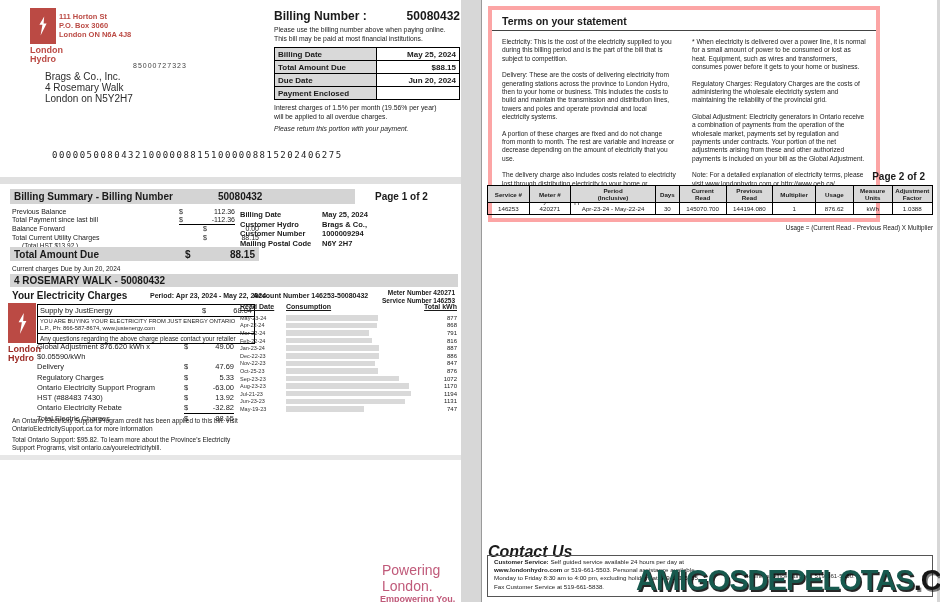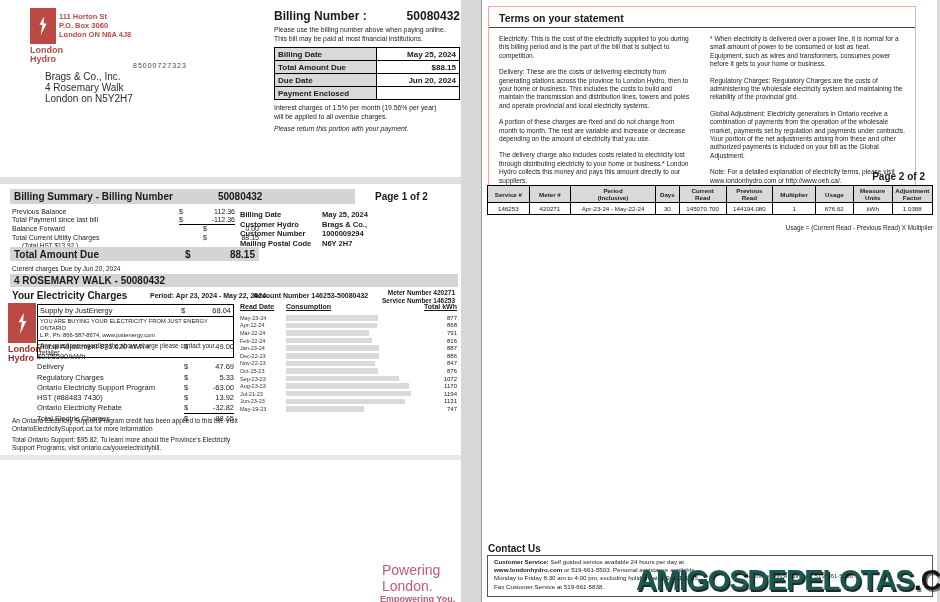--- a/index.html
+++ b/index.html
@@ -43,21 +43,21 @@
   .inforow .lbl{width:82px;}
   .totalbar{background:#d4d4d4;display:flex;align-items:center;font-weight:bold;font-size:10px;padding:0 4px;box-sizing:border-box;}
   .totalbar .lbl{flex:1;}
   .totalbar .cur{width:30px;}
   .totalbar .amt{width:40px;text-align:right;}
   .duenote{font-size:6.5px;}
   
   .chgtitle{font-weight:bold;font-size:10px;}
   .chgsub{font-weight:bold;font-size:7px;}
   .meterblock{font-size:6.5px;font-weight:bold;text-align:right;line-height:8px;}
-  .supplybox{border:1px solid #000;width:197px;box-sizing:border-box;}
+  .supplybox{border:1px solid #000;width:218px;box-sizing:border-box;}
   .supplyrow{display:flex;font-size:7.5px;padding:1px 2px;}
   .supplyrow .lbl{flex:1;}
   .supplyrow .cur{width:12px;}
   .supplyrow .amt{width:38px;text-align:right;}
   .retailnotice{border-top:1px solid #000;border-bottom:1px solid #000;font-size:5.8px;line-height:7px;padding:1px 2px;color:#222;}
   .retailnote{font-size:6.3px;padding:1px 2px;}
   .chgrow{display:flex;width:197px;font-size:7.5px;line-height:10.2px;}
   .chgrow .lbl{flex:1;}
   .chgrow .cur{width:12px;}
   .chgrow .amt{width:38px;text-align:right;}
@@ -69,30 +69,30 @@
   .charthead .c2{flex:1;}
   .charthead .c3{width:40px;text-align:right;}
   .crow{display:flex;align-items:center;height:7.6px;}
   .crow .cdate{width:46px;font-size:5.5px;color:#333;}
   .crow .cbar{height:5.5px;background:#d9d9d9;}
   .crow .cval{margin-left:auto;width:36px;font-size:6px;text-align:right;}
   
   .foot1{color:#c05a7a;font-size:14px;margin-left:24px;}
   .foot2{color:#c05a7a;font-size:9px;font-weight:bold;margin-left:22px;}
   
-  .termsbox{border:1px solid #fca5a5;width:428px;box-sizing:border-box;}
+  .termsbox{border:4px solid #fca5a5;width:392px;box-sizing:border-box;}
   .termstitle{font-weight:bold;font-size:10.5px;padding:5px 10px 3px;border-bottom:1px solid #444;}
   .termscols{display:flex;gap:16px;padding:7px 10px 5px;}
   .termscol{flex:1;}
   .termscol p{font-size:6.6px;line-height:8.4px;margin:0 0 8px;color:#222;}
   table.mtbl{border-collapse:collapse;width:446px;}
   table.mtbl th{border:1px solid #000;background:#d9d9d9;font-size:6.2px;font-weight:bold;padding:1px 1px;white-space:pre-line;line-height:7px;}
   table.mtbl td{border:1px solid #000;font-size:6.2px;text-align:center;padding:2px 1px;}
   .formula{font-size:6.3px;text-align:right;margin-top:2px;width:446px;}
-  .contacttitle{font-weight:bold;font-size:10px;}
+  .contacttitle{font-weight:bold;font-size:16px;font-style:italic;}
   .contactbox{border:1px solid #555;width:446px;height:42px;box-sizing:border-box;padding:2px 6px;display:flex;}
   .contactleft{width:58%;font-size:6.2px;line-height:8.2px;}
   .contactright{flex:1;font-size:6.2px;line-height:8.2px;padding-top:14px;color:#333;}
   .b{font-weight:bold;}
   
   .watermark{left:636px;top:564px;font-size:29px;font-weight:bold;letter-spacing:-1px;white-space:nowrap;z-index:50;
     color:#17594e;text-shadow:1.5px 1.5px 0 rgba(0,0,0,0.85);}
   .watermark .com{color:#161616;text-shadow:1.5px 1.5px 0 rgba(0,0,0,0.5);}
 </style>
 </head>
@@ -155,20 +155,21 @@
       </tr>
     </tbody>
       </table>
     <div class="interest">
       <div>Interest charges of 1.5% per month (19.56% per year)</div>
       <div>will be applied to all overdue charges.</div>
     </div>
     <div class="returnnote">Please return this portion with your payment.</div>
   </div>
 
+  <div class="abs ocr" style="left:52px;top:150px;">000005008043210000088151000008815202406275</div>
 
   <div class="abs sep" style="top:177px;height:7px;"></div>
 
   <div class="abs graybar" style="left:10px;top:189px;width:345px;height:15px;">
     <span>Billing Summary - Billing Number</span>
     <span style="margin-left:45px;">50080432</span>
   </div>
   <div class="abs pagelabel" style="left:375px;top:191px;">Page 1 of 2</div>
 
   <div class="abs" style="left:12px;top:208px;">

